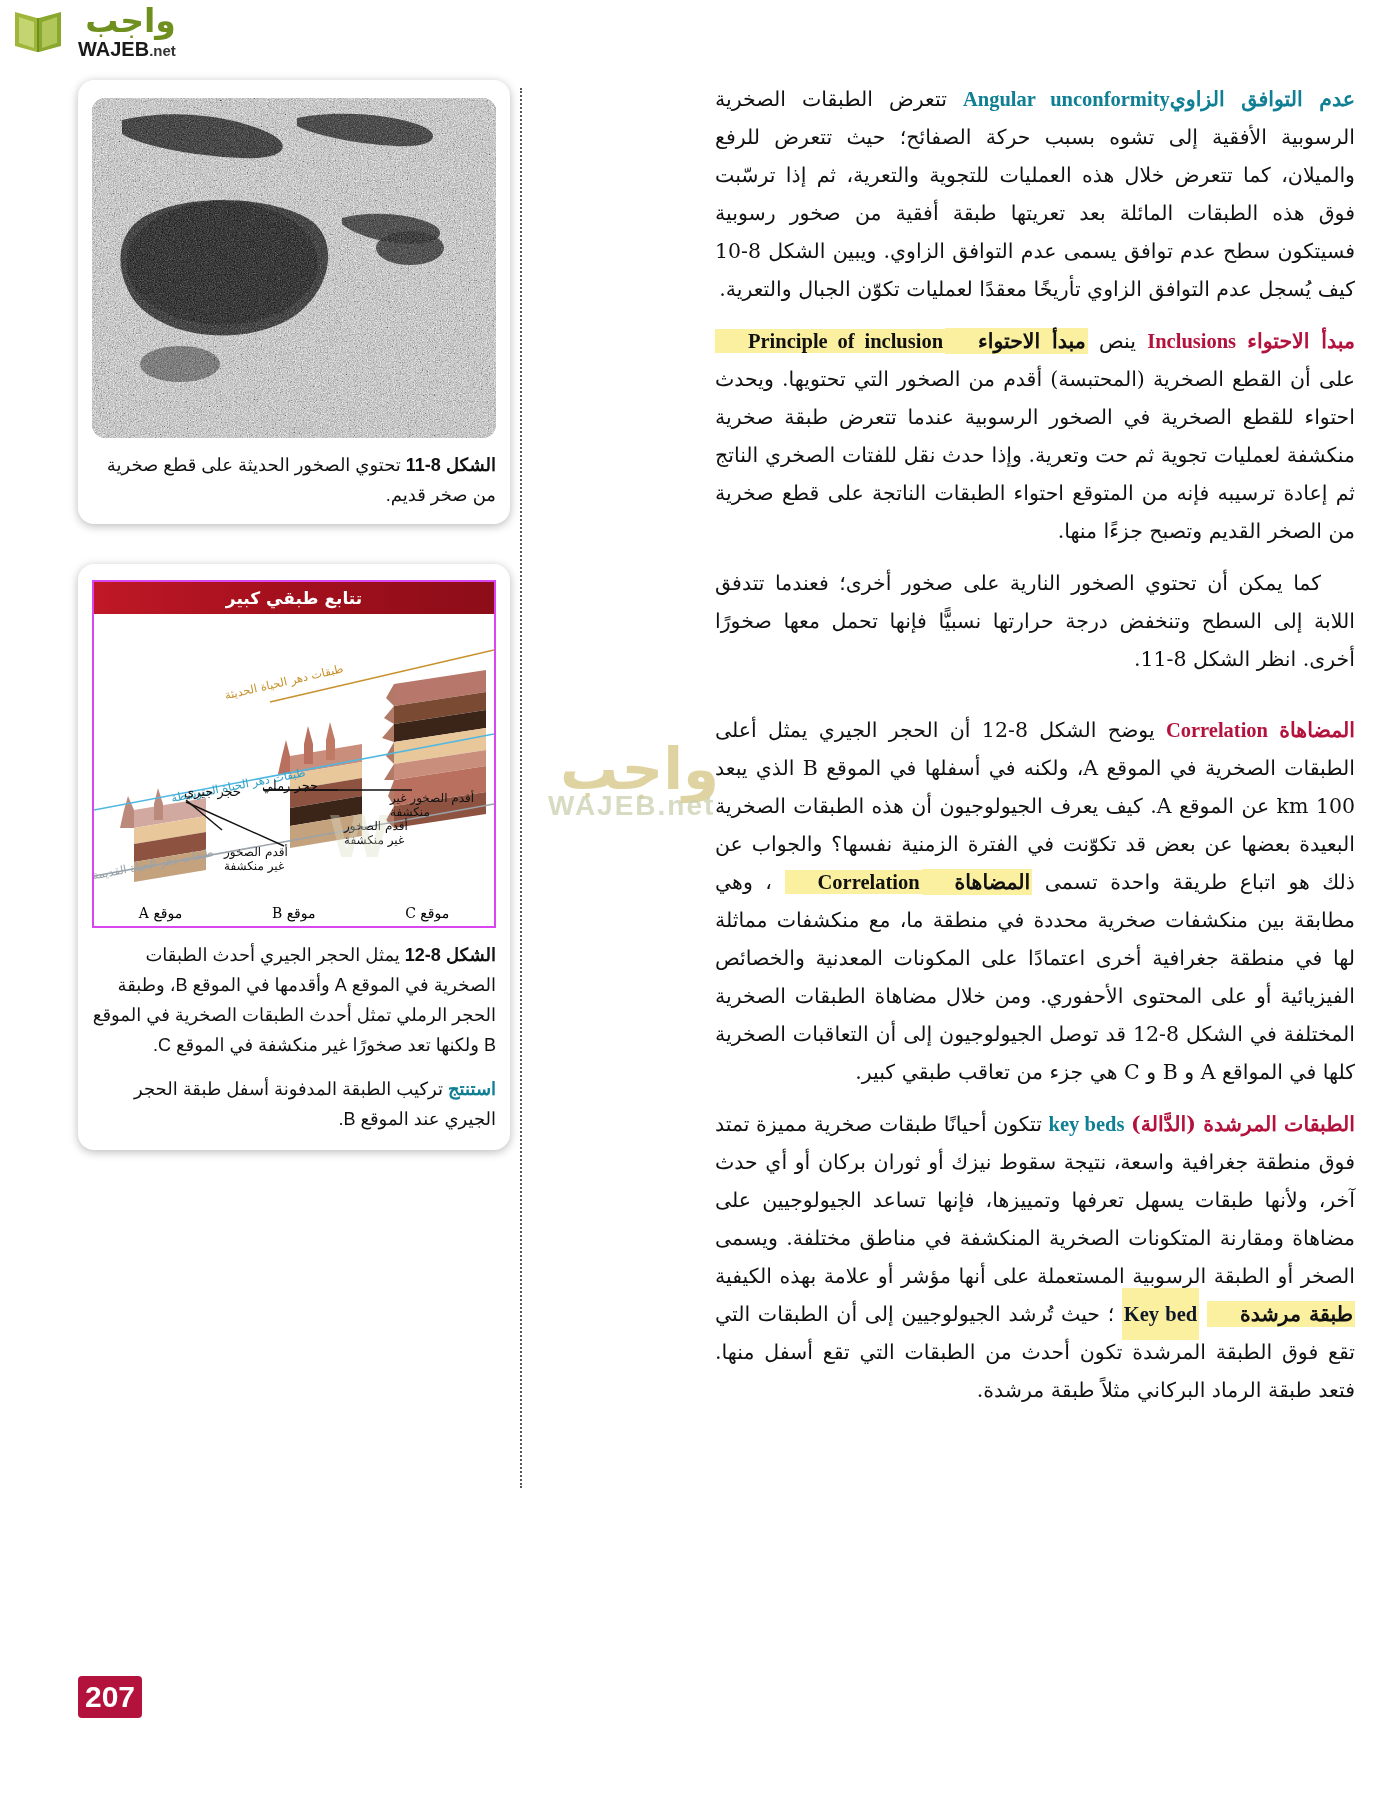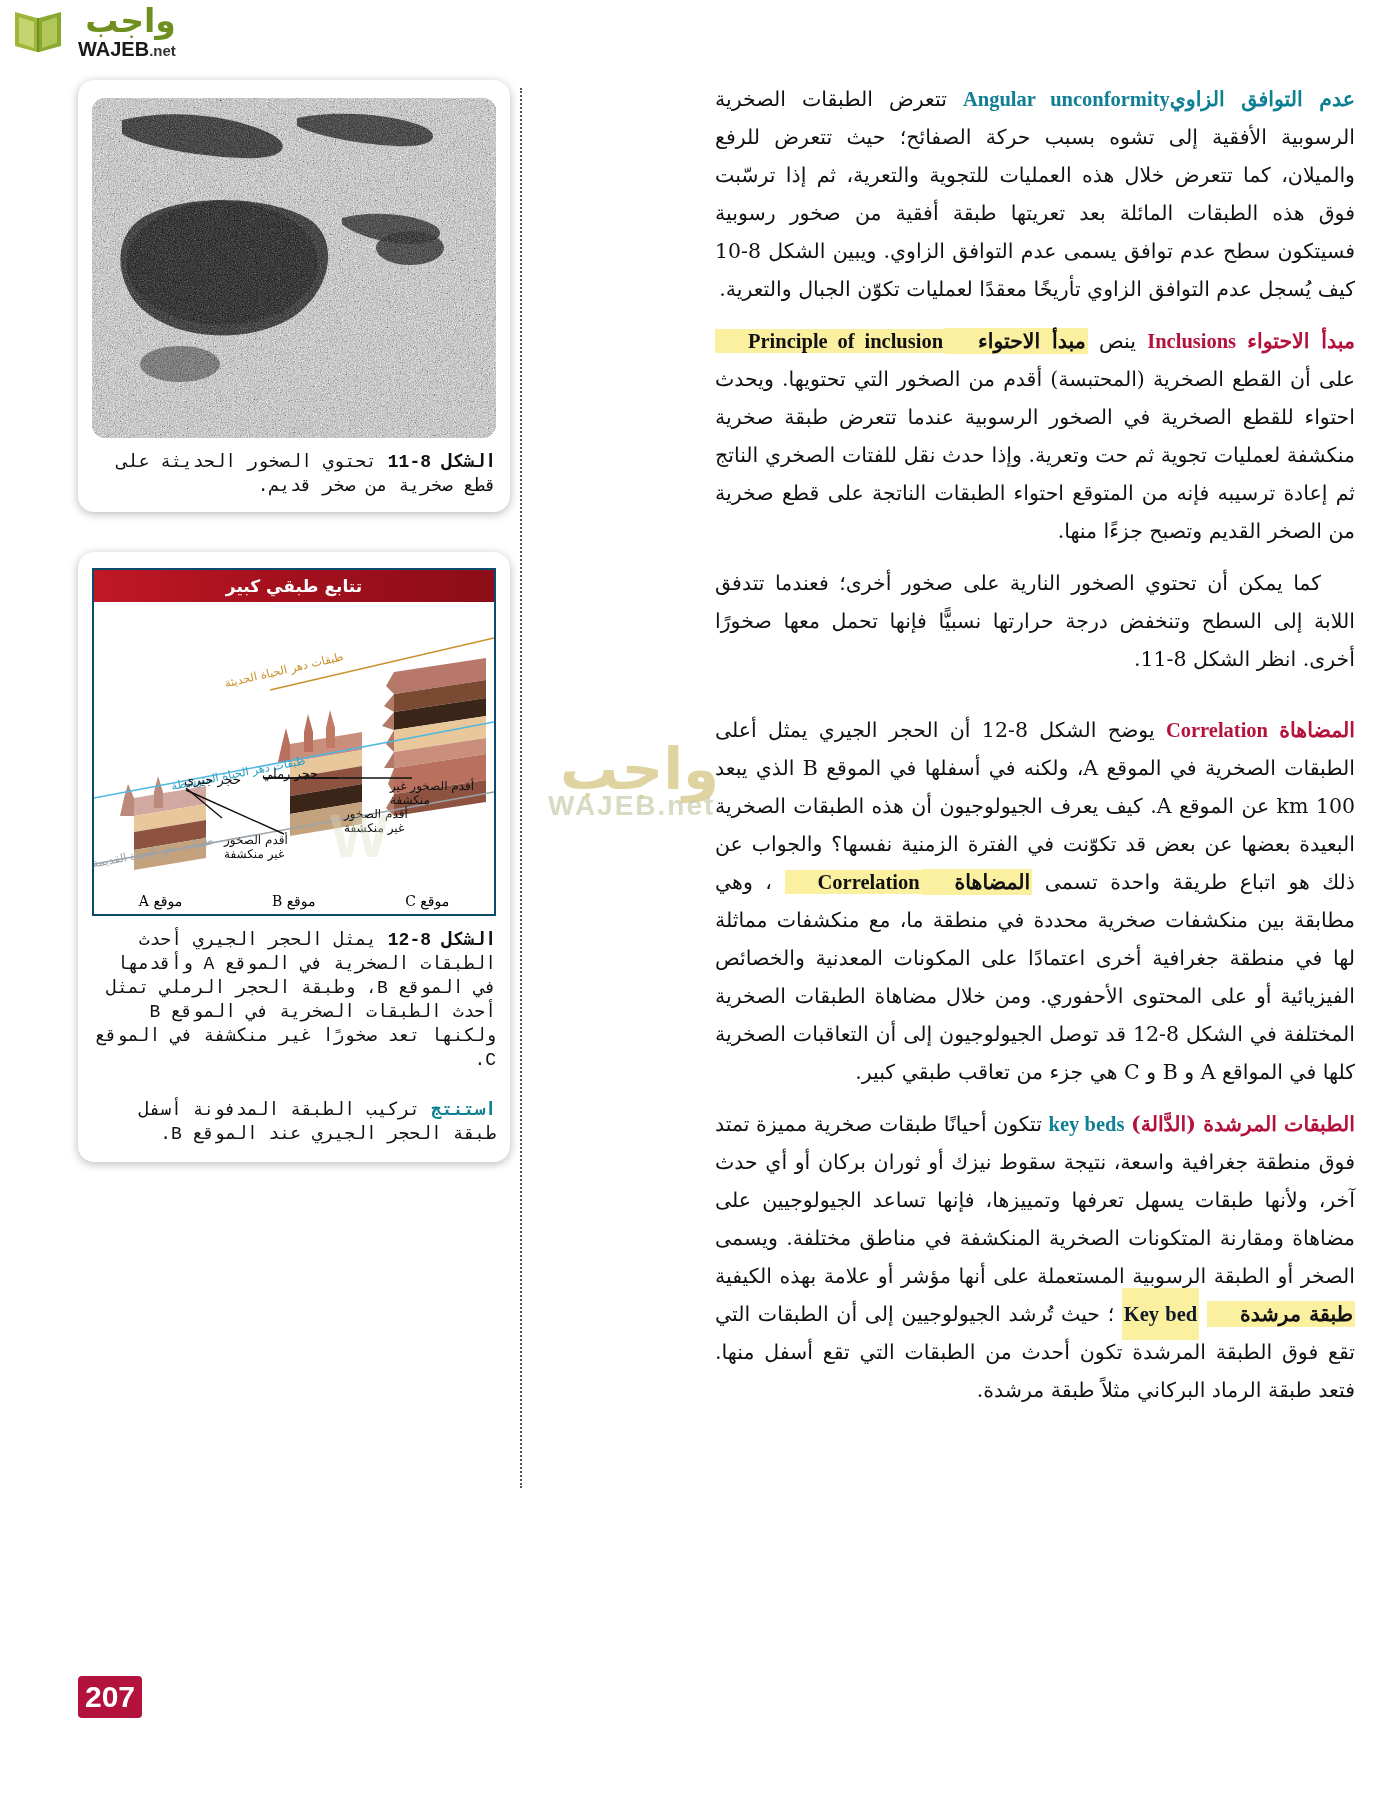--- a/index.html
+++ b/index.html
@@ -56,32 +56,32 @@
     box-shadow:0 2px 10px rgba(0,0,0,.28);
     padding:18px 14px 14px 14px;
     box-sizing:border-box;
   }
   .photo{
     width:404px;height:340px;border-radius:14px;overflow:hidden;position:relative;
     background:#9b9b9b;
   }
   .granite{position:absolute;inset:0;}
   .cap{
-    font-size:18px;line-height:24px;color:#111;text-align:right;margin-top:12px;
-    font-family:Liberation Mono, monospace;
+    font-size:18px;line-height:30px;color:#111;text-align:right;margin-top:12px;
+    font-family:Liberation Sans, sans-serif;
   }
   .cap .lbl{font-weight:bold;}
 
   
   .diagram-card{
     position:relative;width:432px;background:#fff;border-radius:16px;
     box-shadow:0 2px 10px rgba(0,0,0,.28);
     padding:16px 14px 16px 14px;box-sizing:border-box;margin-top:40px;
   }
-  .fig-frame{border:2px solid #0c4a6e;width:404px;box-sizing:border-box;background:#fff;}
+  .fig-frame{border:2px solid #d946ef;width:404px;box-sizing:border-box;background:#fff;}
   .fig-title{
     background:linear-gradient(90deg,#c01826 0%,#a5101d 45%,#8c0d18 100%);
     color:#fff;font-weight:bold;font-size:17px;text-align:center;padding:6px 0;
     font-family:"DejaVu Sans","Liberation Sans",sans-serif;
   }
   .fig-body{position:relative;width:400px;height:286px;background:#fff;overflow:hidden;}
   .fig-axis{
     display:flex;justify-content:space-around;align-items:center;height:26px;
     font-size:14px;border-top:0;background:#fff;
   }
@@ -275,21 +275,21 @@
           <span>موقع C</span>
           <span>موقع B</span>
           <span>موقع A</span>
         </div>
       </div>
 
       <div class="cap">
         <span class="lbl">الشكل 8-12</span>
         <span>يمثل الحجر الجيري أحدث الطبقات الصخرية في الموقع A وأقدمها في الموقع B، وطبقة الحجر الرملي تمثل أحدث الطبقات الصخرية في الموقع B ولكنها تعد صخورًا غير منكشفة في الموقع C.</span>
       </div>
-      <div class="cap" style="margin-top:26px;">
+      <div class="cap" style="margin-top:14px;">
         <span class="lbl" style="color:#0f7f94;">استنتج</span>
         <span>تركيب الطبقة المدفونة أسفل طبقة الحجر الجيري عند الموقع B.</span>
       </div>
     </div>
   </div>
 
   <div class="wm" style="top:735px;left:560px;">
     <div class="wm-ar">واجب</div>
   </div>
   <div class="wm" style="top:790px;left:548px;">

